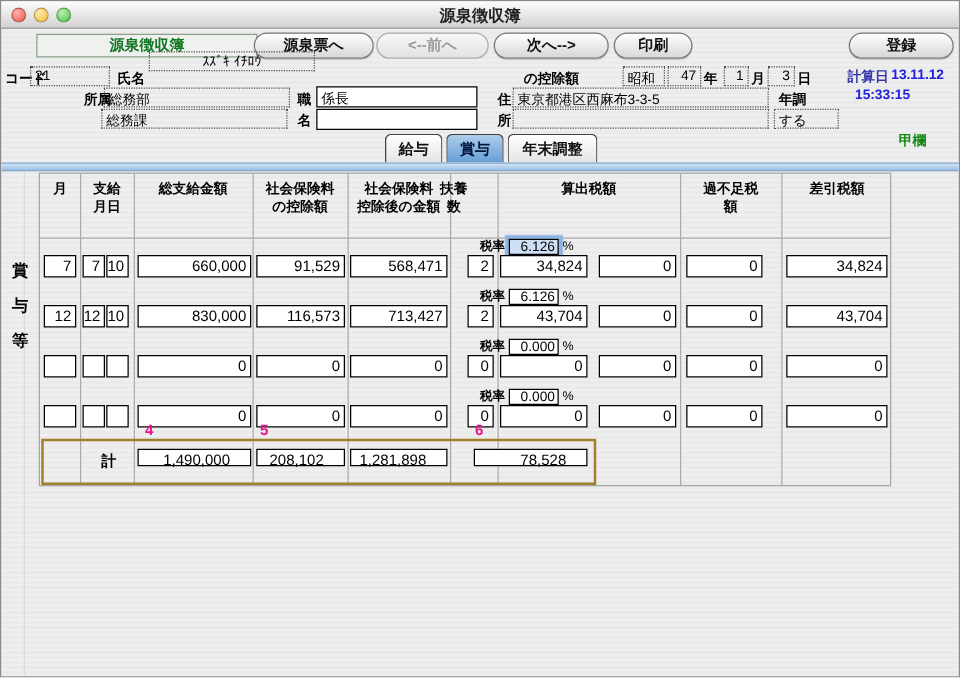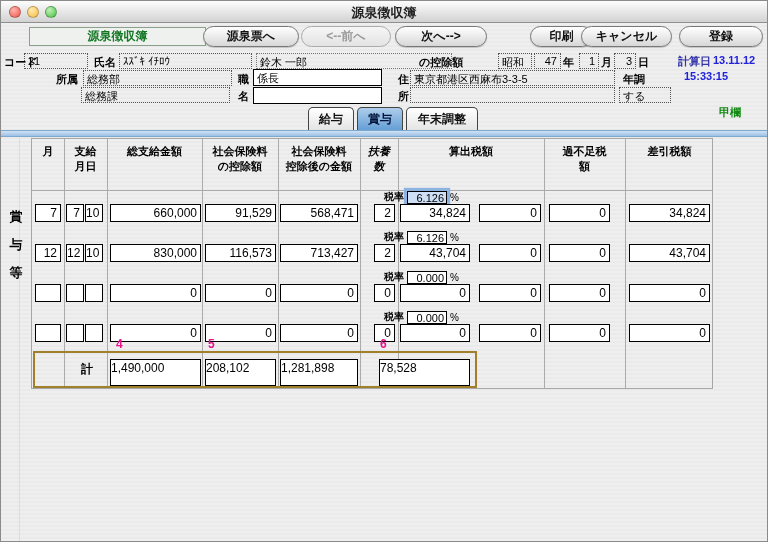--- a/index.html
+++ b/index.html
@@ -67,22 +67,22 @@
   .rateline{position:absolute;left:352px;top:0;height:14px;display:flex;align-items:center;gap:3px;}
   .ratelbl{font-size:10px;font-weight:bold;}
   .ratebox{display:inline-block;width:40px;height:13px;border:1px solid #000;background:#fff;
     font-size:11px;text-align:right;padding-right:2px;line-height:12px;}
   .trow.focused .ratebox{background:#cfe0f6;box-shadow:0 0 1px 3px #8db4e0;}
   .rateunit{font-size:10px;}
   .marker{position:absolute;top:198px;color:#e8148c;font-size:12px;font-weight:bold;}
   .totbox{position:absolute;left:1px;top:212px;width:444px;height:37px;border:2px solid #a0802a;}
   .tot-lbl{position:absolute;left:28px;top:222px;width:54px;text-align:center;
     font-size:12px;font-weight:bold;}
-  .tcell{position:absolute;top:220px;height:27px;border:1px solid #000;background:#fff;
-    font-size:12px;padding:1px 3px 0 0;line-height:15px;}
+  .tcell{position:absolute;top:220px;height:14px;border:1px solid #000;background:#fff;
+    font-size:12px;text-align:right;padding:1px 16px 0 0;line-height:15px;}
   .t-gr{left:78px;width:91px}.t-in{left:173px;width:71px}.t-af{left:248px;width:78px}
   .t-ca{left:347px;width:91px}
 </style>
 </head>
 <body>
 
 <div id="win">
 
   <div class="titlebar">
     <div class="lights">
@@ -90,41 +90,39 @@
       <span class="light yellow"></span>
       <span class="light green"></span>
     </div>
     <div class="title">源泉徴収簿</div>
   </div>
 
   <div class="screen-label">源泉徴収簿</div>
   <div class="btn" style="left:202px;width:96px;">源泉票へ</div>
   <div class="btn disabled" style="left:300px;width:90px;">&lt;--前へ</div>
   <div class="btn" style="left:394px;width:92px;">次へ--&gt;</div>
-  <div class="btn" style="left:490px;width:63px;margin-left:39px;">印刷</div>
-  <div class="btn" style="left:580px;width:91px;">キャンセル</div>
+  <div class="btn" style="left:490px;width:63px;">印刷</div>
   <div class="btn" style="left:678px;width:84px;">登録</div>
 
   <div class="lbl" style="left:3px;top:54px;">コード</div>
   <div class="dotted" style="left:23px;top:52px;width:64px;">21</div>
   <div class="lbl" style="left:93px;top:54px;">氏名</div>
-  <div class="dotted" style="left:118px;top:52px;width:133px;">ｽｽﾞｷ ｲﾁﾛｳ</div>
-  <div class="dotted" style="left:255px;top:52px;width:196px;border-color:#777;">鈴木 一郎</div>
+  <div class="dotted" style="left:118px;top:40px;width:133px;text-align:center;">ｽｽﾞｷ ｲﾁﾛｳ</div>
   <div class="lbl" style="left:418px;top:54px;">の控除額</div>
   <div class="dotted" style="left:497px;top:52px;width:34px;">昭和</div>
   <div class="dotted num" style="left:533px;top:52px;width:27px;">47</div>
   <div class="lbl" style="left:562px;top:54px;">年</div>
   <div class="dotted num" style="left:578px;top:52px;width:20px;">1</div>
   <div class="lbl" style="left:600px;top:54px;">月</div>
   <div class="dotted num" style="left:613px;top:52px;width:22px;">3</div>
   <div class="lbl" style="left:637px;top:54px;">日</div>
   <div class="lbl bluelbl" style="left:677px;top:53px;">計算日</div>
   <div class="lbl blue" style="left:712px;top:53px;">13.11.12</div>
 
-  <div class="lbl" style="left:55px;top:71px;">所属</div>
+  <div class="lbl" style="left:66px;top:71px;">所属</div>
   <div class="dotted" style="left:82px;top:69px;width:149px;">総務部</div>
   <div class="lbl" style="left:237px;top:71px;">職</div>
   <div class="solidbox" style="left:252px;top:68px;width:129px;">係長</div>
   <div class="lbl" style="left:397px;top:71px;">住</div>
   <div class="dotted" style="left:409px;top:69px;width:205px;">東京都港区西麻布3-3-5</div>
   <div class="lbl" style="left:622px;top:71px;">年調</div>
   <div class="lbl blue" style="left:683px;top:69px;">15:33:15</div>
 
   <div class="dotted" style="left:80px;top:86px;width:149px;">総務課</div>
   <div class="lbl" style="left:237px;top:88px;">名</div>
@@ -157,21 +155,21 @@
     <div class="hline" style="top:51px;"></div>
 
     <div class="th" style="left:0;width:32px;">月</div>
     <div class="th" style="left:32px;width:43px;">支給
 月日</div>
     <div class="th" style="left:75px;width:95px;">総支給金額</div>
     <div class="th" style="left:170px;width:76px;">社会保険料
 の控除額</div>
     <div class="th" style="left:246px;width:82px;">社会保険料
 控除後の金額</div>
-    <div class="th" style="left:328px;width:38px;font-style:italic;">扶養
+    <div class="th" style="left:312px;width:38px;">扶養
 数</div>
     <div class="th" style="left:366px;width:146px;">算出税額</div>
     <div class="th" style="left:512px;width:81px;">過不足税
 額</div>
     <div class="th" style="left:593px;width:89px;">差引税額</div>
 
     <div class="trow focused" style="top:51px;">
       <div class="rateline">
           <span class="ratelbl">税率</span>
           <span class="ratebox">6.126</span>

